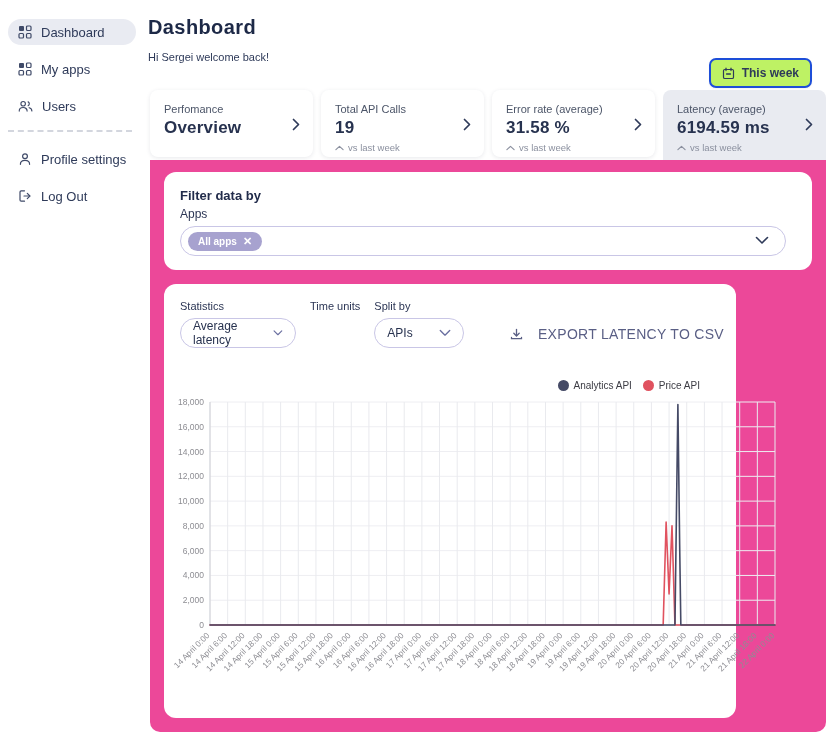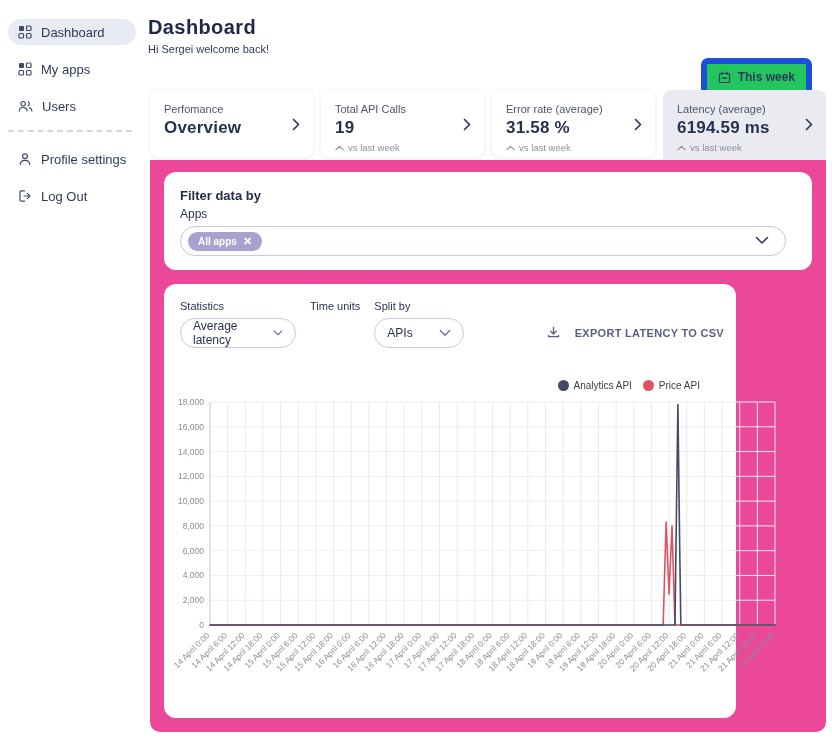--- a/index.html
+++ b/index.html
@@ -11,23 +11,23 @@
   .sidebar { position:absolute; left:0; top:0; width:142px; height:748px; padding-top:19px; background:#fff; }
   .side-item { display:flex; align-items:center; gap:9px; height:26px; padding:0 10px;
     margin:0 6px 11px 8px; font-size:13px; color:#2e3a59; border-radius:15px; cursor:pointer; white-space:nowrap; }
   .side-item.active { background:#e9ebf2; }
   .side-item svg { flex:0 0 auto; }
   .side-divider { border-top:2px dashed #d3d6de; margin:10px 10px 14px 8px; }
 
   
   .header { position:absolute; left:148px; top:16px; }
   .page-title { font-size:20px; font-weight:800; letter-spacing:.4px; color:#1d2947; }
-  .page-subtitle { margin-top:4px; font-size:11px; color:#2e3a59; }
+  .page-subtitle { margin-top:12px; font-size:11px; color:#2e3a59; }
   .week-btn { position:absolute; right:20px; top:58px; display:flex; align-items:center; gap:7px;
-    background:#22c55e; border:6px solid #1d4ed8; border-radius:7px; padding:6px 11px;
+    background:#bef264; border:2px solid #1d4ed8; border-radius:7px; padding:6px 11px;
     font-size:12px; font-weight:700; color:#2e3a59; box-shadow:0 1px 2px rgba(30,40,70,.06); cursor:pointer; }
 
   
   .cards { position:absolute; left:150px; top:90px; width:676px; display:flex; gap:8px; align-items:flex-start; }
   .card { flex:1; height:67px; background:#fff; border-radius:8px; padding:13px 14px 0;
     box-shadow:0 1px 4px rgba(30,40,70,.10); position:relative; cursor:pointer; }
   .card.selected { background:#e9ebf1; box-shadow:none; height:70px; border-radius:8px 8px 0 0; }
   .card-label { font-size:11px; color:#4c5568; }
   .card-value { font-size:17px; font-weight:700; color:#27324f; margin-top:3px; letter-spacing:.2px; }
   .card-compare { display:flex; align-items:center; gap:4px; margin-top:4px; font-size:9.5px; color:#8b909f; }
@@ -48,21 +48,21 @@
   .chip-x { font-size:11px; font-weight:700; cursor:pointer; line-height:1; }
   .apps-select .dd-chevron { position:absolute; right:16px; top:9px; }
 
   .stats-card { top:124px; width:572px; height:434px; padding:16px 16px; }
   .controls-row { display:flex; gap:14px; }
   .control-label { display:block; font-size:11px; color:#2c3655; margin-bottom:6px; }
   .select-pill { border:1px solid #c9c6e6; border-radius:16px; height:30px; display:flex; align-items:center;
     justify-content:space-between; padding:0 12px; font-size:12px; color:#27324f; cursor:pointer; gap:10px; }
   .w1 { width:116px; } .w2 { width:106px; } .w3 { width:90px;justify-content:space-between; }
   .export-btn { position:absolute; right:12px; top:42px; display:flex; align-items:center; gap:15px;
-    color:#5a5f85; font-size:11px; font-weight:700; letter-spacing:.3px; cursor:pointer; }
+    color:#5a5f85; font-size:14px; font-weight:400; letter-spacing:.3px; cursor:pointer; }
 
   .legend { position:absolute; right:36px; top:96px; display:flex; align-items:center; gap:11px;
     font-size:10px; color:#3c3c44; }
   .legend-item { display:flex; align-items:center; gap:5px; }
   .dot { width:11px; height:11px; border-radius:50%; }
 
   .chart-wrap { position:absolute; left:0; top:102px; width:648px; height:310px; }
 </style>
 </head>
 <body>

